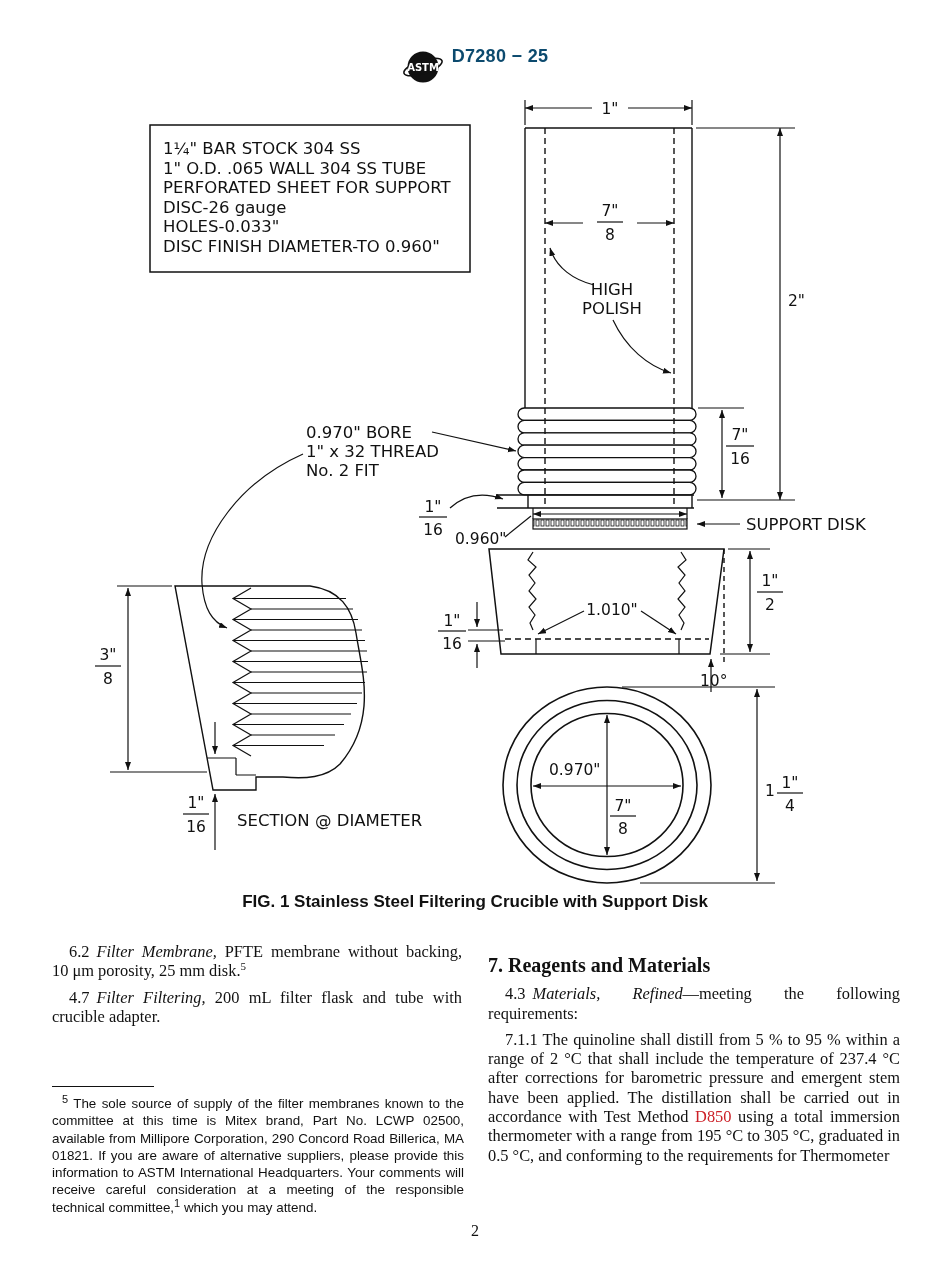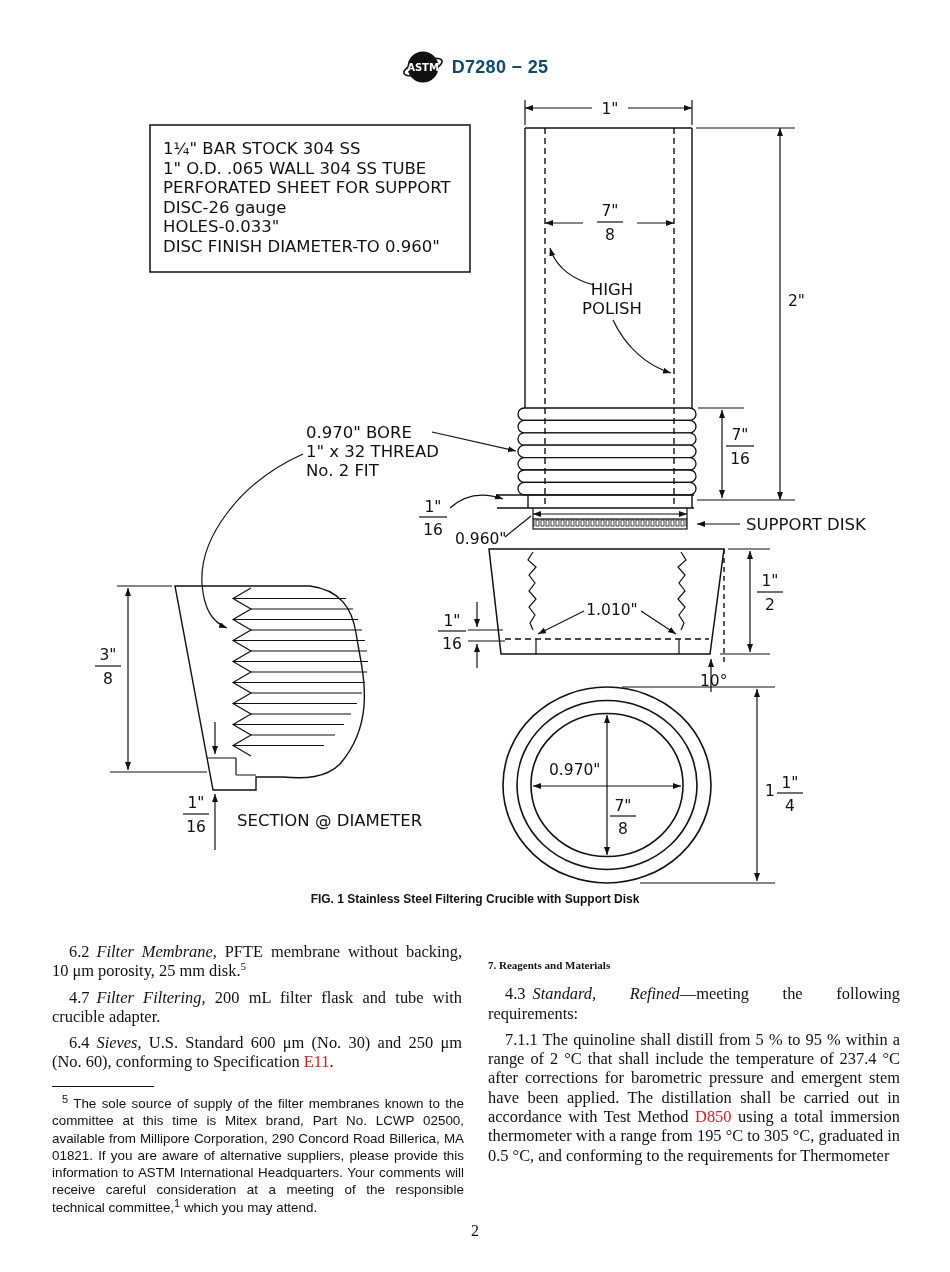--- a/index.html
+++ b/index.html
@@ -2,42 +2,42 @@
 <html><head>
 <meta charset="utf-8">
 <style>
   html,body{margin:0;padding:0;background:#e8e8e8;}
   .page{
     position:relative;width:950px;height:1272px;background:#ffffff;
     margin:0 auto;overflow:hidden;color:#111;
   }
   
   .hdr{position:absolute;top:46px;left:0;width:950px;height:44px;text-align:center;}
-  .hdr-inner{display:inline-flex;align-items:center;gap:8px;}
+  .hdr-inner{display:inline-flex;gap:8px;}
   .code{font-family:"Liberation Sans",sans-serif;font-weight:bold;font-size:18px;letter-spacing:.3px;color:#0c4a6e;}
   
   .fig{position:absolute;top:88px;left:0;}
   .fig text{fill:#111;}
   .ft{font-family:"DejaVu Sans",sans-serif;font-size:15.5px;}
   .ftl{font-family:"DejaVu Sans",sans-serif;font-size:16.5px;}
   .ln{stroke:#111;stroke-width:1.4;fill:none;}
   .lnt{stroke:#111;stroke-width:1.2;fill:none;}
   .dash{stroke:#111;stroke-width:1.4;fill:none;stroke-dasharray:6 4;}
   .wh{fill:#ffffff;stroke:#111;stroke-width:1.5;}
   .caption{position:absolute;top:892px;left:0;width:950px;text-align:center;
-    font-family:"Liberation Sans",sans-serif;font-weight:bold;font-size:12px;color:#111;}
+    font-family:"Liberation Sans",sans-serif;font-weight:bold;font-size:17px;color:#111;}
   
   .col{position:absolute;top:942px;width:410px;
     font-family:"Liberation Serif",serif;font-size:16.4px;line-height:19.3px;
     text-align:justify;color:#111;}
   .col-l{left:52px;}
   .col-r{left:488px;width:412px;}
   .bp{margin:0 0 7px 0;text-indent:17px;}
   .pnum{margin-right:7px;}
-  .h7{font-weight:bold;font-size:11px;margin:14px 0 9px 0;text-indent:0;
+  .h7{font-weight:bold;font-size:20px;margin:14px 0 9px 0;text-indent:0;
       font-family:"Liberation Serif",serif;}
   .ref{color:#cc2027;}
   sup{font-size:11px;line-height:0;}
   .fnote{position:absolute;left:52px;top:1086px;width:412px;
     font-family:Liberation Sans, sans-serif;font-size:13.4px;line-height:17.3px;
     text-align:justify;color:#111;}
   .fnrule{width:102px;border-top:1.6px solid #111;margin-bottom:8px;}
   .fn{margin:0;text-indent:10px;}
   .pageno{position:absolute;top:1222px;left:0;width:950px;text-align:center;
     font-family:"Liberation Serif",serif;font-size:16px;color:#111;}
@@ -278,26 +278,25 @@
       </g>
       <text class="ftl" x="237" y="738">SECTION @ DIAMETER</text>
     </g>
   </svg>
 
   <div class="caption">FIG. 1 Stainless Steel Filtering Crucible with Support Disk</div>
 
   <div class="col col-l">
     <p class="bp"><span class="pnum">6.2</span><i>Filter Membrane,</i><span> PFTE membrane without backing, 10 μm porosity, 25 mm disk.</span><sup>5</sup></p>
     <p class="bp"><span class="pnum">4.7</span><i>Filter Filtering,</i><span> 200 mL filter flask and tube with crucible adapter.</span></p>
-    <p class="bp"><span class="pnum">6.4</span><i>Sieves,</i><span> U.S. Standard 600 μm (No. 30) and 250 μm (No. 60), conforming to Specification </span><span class="ref">E11</span><span>.</span></p>
   </div>
 
   <div class="col col-r">
     <p class="h7">7. Reagents and Materials</p>
-    <p class="bp"><span class="pnum">4.3</span><i>Standard, Refined</i><span>—meeting the following requirements:</span></p>
+    <p class="bp"><span class="pnum">4.3</span><i>Materials, Refined</i><span>—meeting the following requirements:</span></p>
     <p class="bp"><span>7.1.1 The quinoline shall distill from 5 % to 95 % within a range of 2 °C that shall include the temperature of 237.4 °C after corrections for barometric pressure and emergent stem have been applied. The distillation shall be carried out in accordance with Test Method </span><span class="ref">D850</span><span> using a total immersion thermometer with a range from 195 °C to 305 °C, graduated in 0.5 °C, and conforming to the requirements for Thermometer</span></p>
   </div>
 
   <div class="fnote">
     <div class="fnrule"></div>
     <p class="fn"><sup>5</sup><span> The sole source of supply of the filter membranes known to the committee at this time is Mitex brand, Part No. LCWP 02500, available from Millipore Corporation, 290 Concord Road Billerica, MA 01821. If you are aware of alternative suppliers, please provide this information to ASTM International Headquarters. Your comments will receive careful consideration at a meeting of the responsible technical committee,</span><sup>1</sup><span> which you may attend.</span></p>
   </div>
 
   <div class="pageno">2</div>
 

